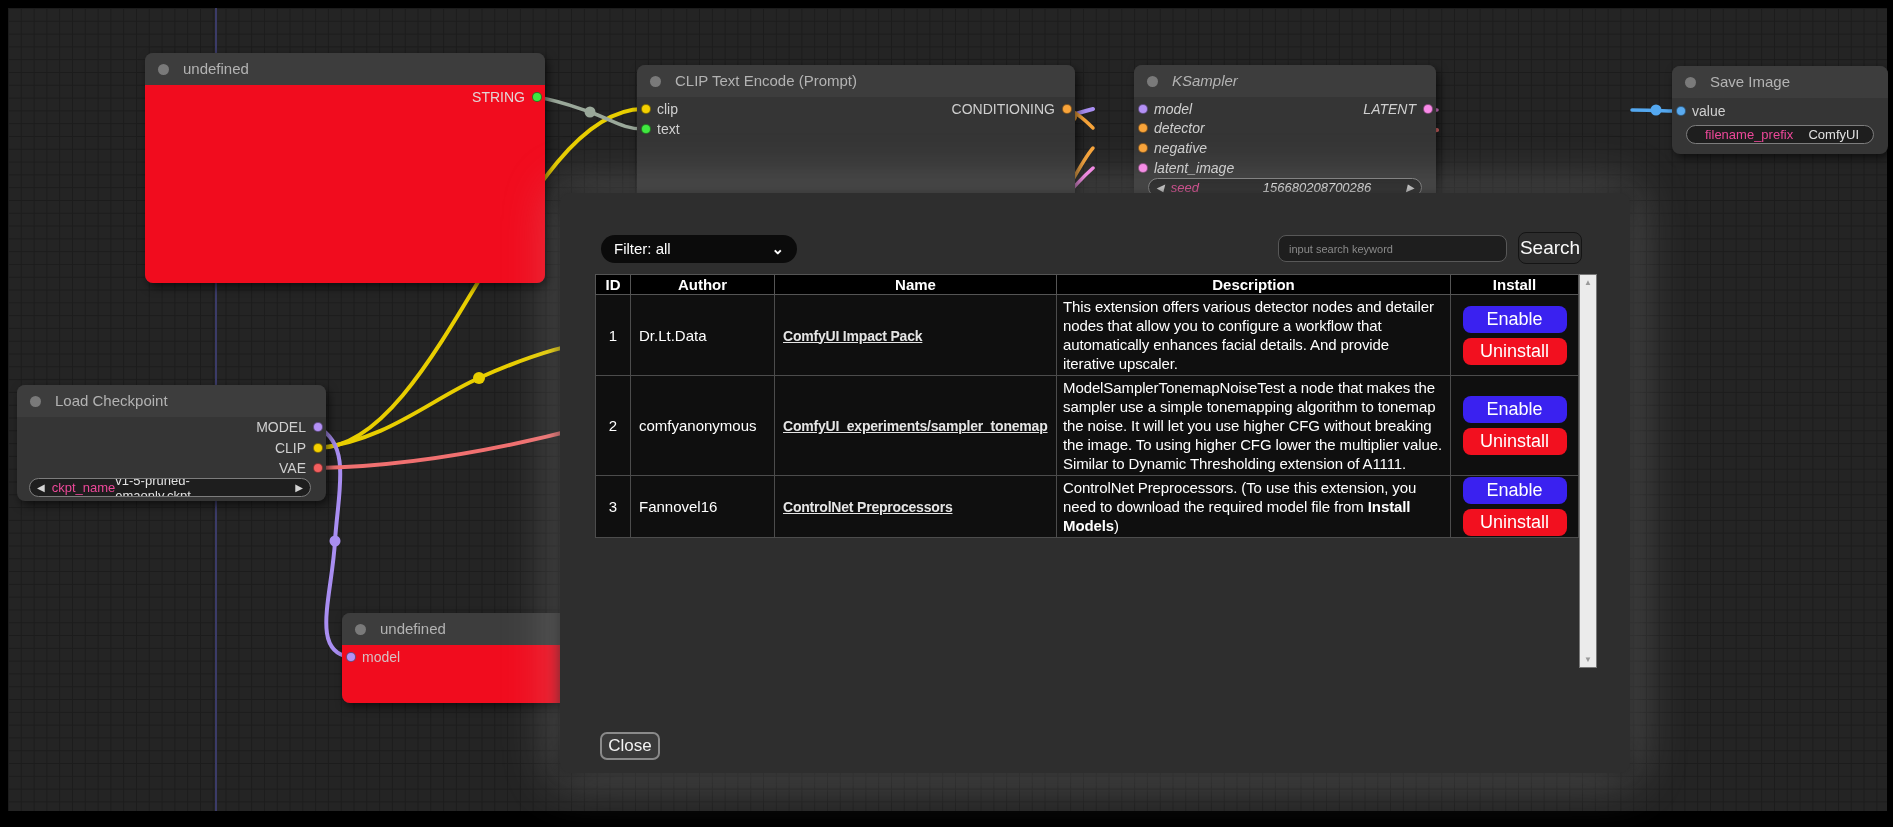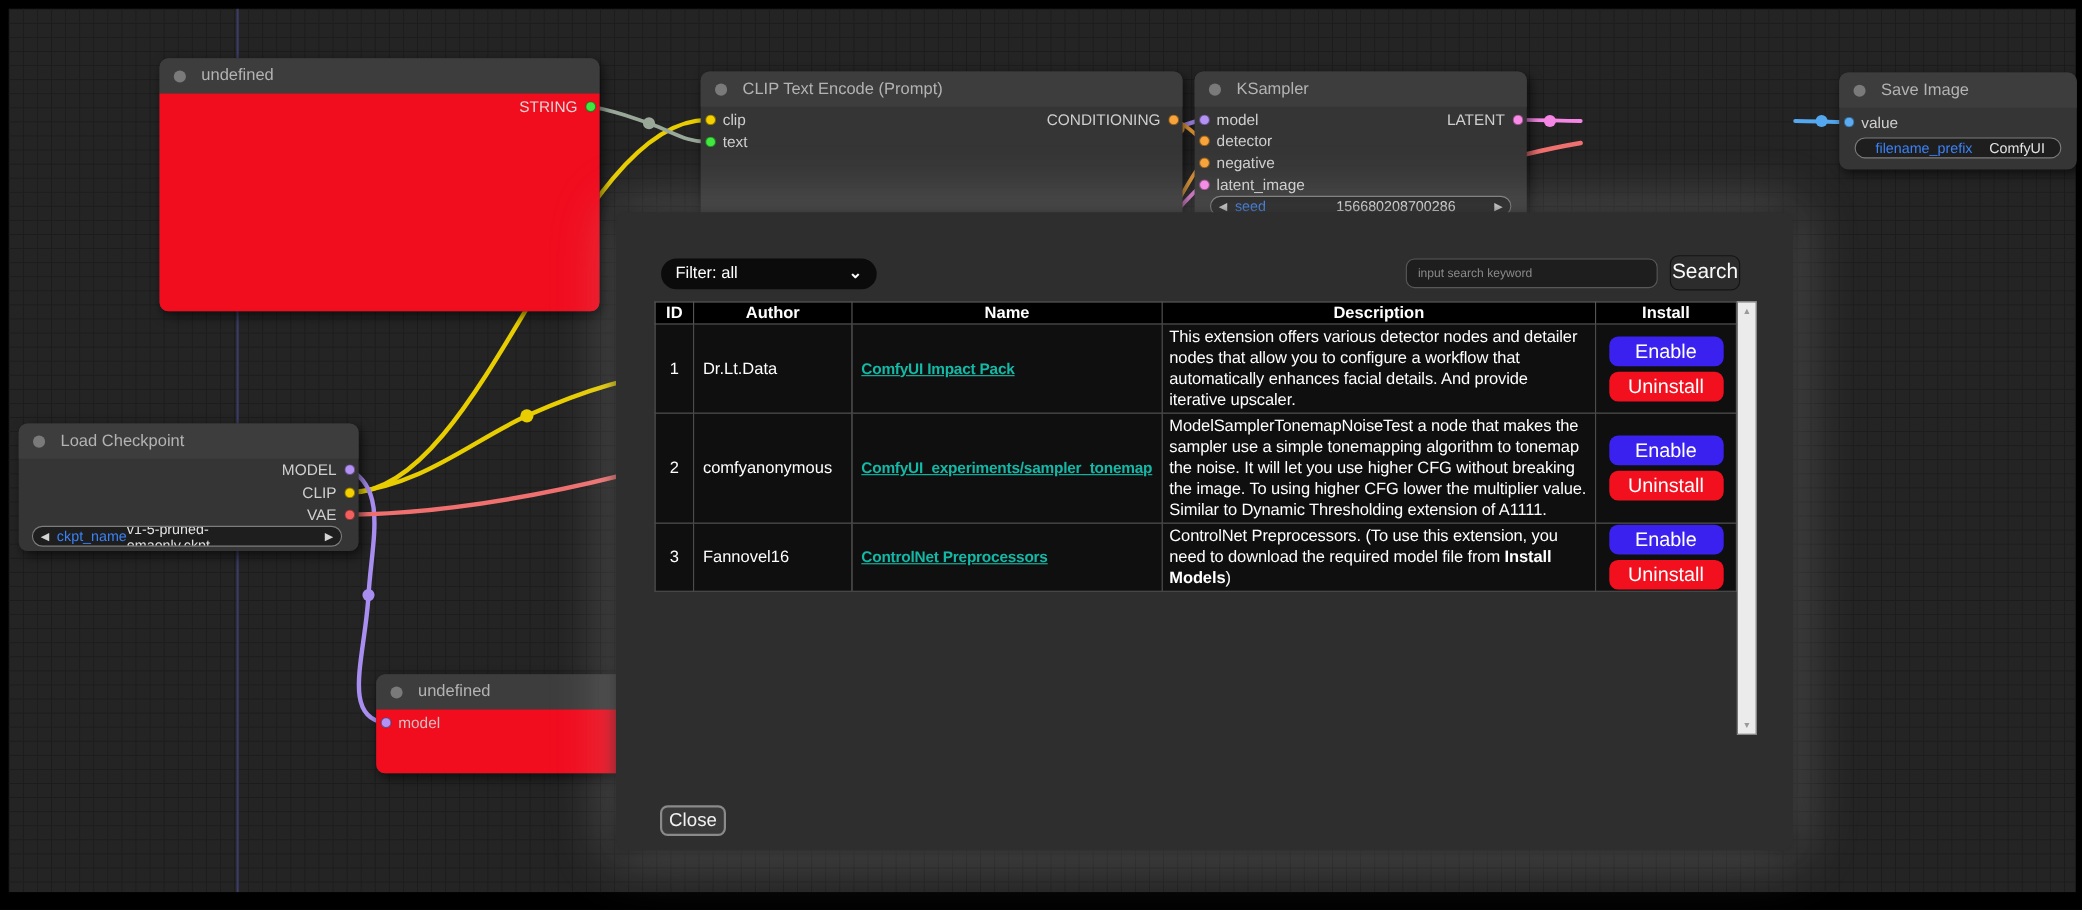--- a/index.html
+++ b/index.html
@@ -47,21 +47,21 @@
   }
   .slot.in  .sdot { left:4px; }
   .slot.out .sdot { right:3px; }
 
   .widget {
     position:absolute; height:19px; display:flex; align-items:center;
     background:#1e1e1e; border:1px solid #7d7d7d; border-radius:10px;
     font-size:13px; color:#9b9b9b; overflow:hidden;
   }
   .warr { color:#d4d4d4; font-size:10px; padding:0 7px; }
-  .wname { color:#3b82f6; }
+  .wname { color:#ec4899; }
   .wval  { margin-left:auto; color:#e2e2e2; padding-right:28px; }
   .widget.no-arrows .wname { padding-left:18px; }
   .widget.no-arrows .wval  { padding-right:14px; }
 
   
   #modal {
     position:absolute; left:560px; top:193px; width:1070px; height:580px;
     background:#2e2e2e; border-radius:10px;
     box-shadow:0 0 50px 8px rgba(195,195,195,.28), 0 0 14px rgba(0,0,0,.65);
   }
@@ -87,21 +87,21 @@
     background:#000; color:#fff; font-size:15px; font-weight:bold;
     height:20px; border:1px solid #555; text-align:center;
   }
   #ext-table td {
     background:#0f0f0f; color:#fff; border:1px solid #4c4c4c;
     font-size:15px; vertical-align:middle; overflow:hidden;
   }
   td.c-id { text-align:center; }
   td.c-author { padding-left:8px; }
   td.c-name { padding-left:8px; white-space:nowrap; letter-spacing:-0.2px; }
-  td.c-name a { color:#14b8a6; font-weight:bold; font-size:14px; text-decoration:underline;margin-top:16px; }
+  td.c-name a { color:#e5e5e5; font-weight:bold; font-size:14px; text-decoration:underline;margin-top:16px; }
   td.c-desc { font-size:13.5px; line-height:19px; padding:2px 6px; letter-spacing:-0.1px; }
   td.c-desc b { font-weight:bold; }
   td.c-install { text-align:center; }
   .btn-stack { display:flex; flex-direction:column; align-items:center; gap:5px; }
   .btn-enable, .btn-uninstall {
     width:104px; height:27px; border:none; border-radius:8px;
     color:#fff; font-size:18px; font-family:inherit; cursor:pointer;
   }
   .btn-enable { background:#3a21f0; }
   .btn-uninstall { background:#f2101f; }
@@ -114,21 +114,21 @@
   #scroll-down { bottom:3px; }
   #close-btn {
     position:absolute; left:40px; top:539px; width:60px; height:28px;
     background:#3a3a3a; border:2px solid #8a8a8a; border-radius:7px;
     color:#f2f2f2; font-size:17px; font-family:inherit; cursor:pointer;
   }
 
   
   #node-undefined-top   { left:145px;  top:53px;  width:400px; height:230px; }
   #node-clip            { left:637px;  top:65px;  width:438px; height:200px; }
-  #node-ksampler        { left:1086px; top:65px;  width:302px; height:200px; }
+  #node-ksampler        { left:1134px; top:65px;  width:302px; height:200px;font-style:italic; }
   #node-vae             { left:1430px; top:66px;  width:212px; height:80px;  }
   #node-save            { left:1672px; top:66px;  width:216px; height:88px;  }
   #node-ckpt            { left:17px;   top:385px; width:309px; height:116px; }
   #node-undefined-bottom{ left:342px;  top:613px; width:235px; height:90px;  }
 </style>
 </head>
 <body>
 
 <div id="stage">
 

